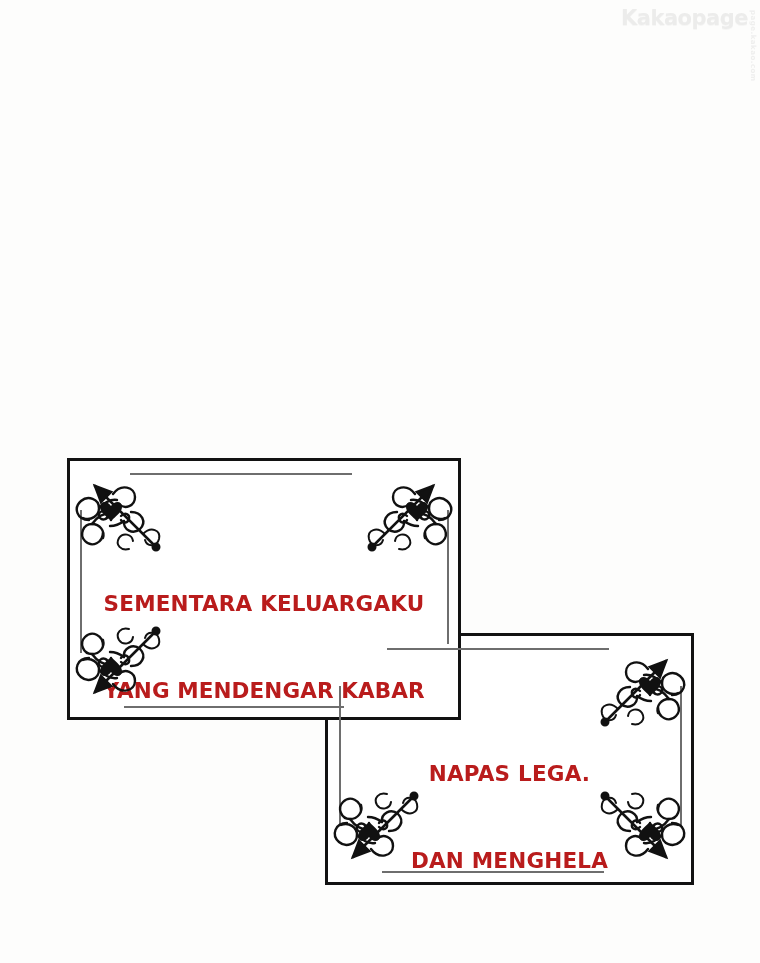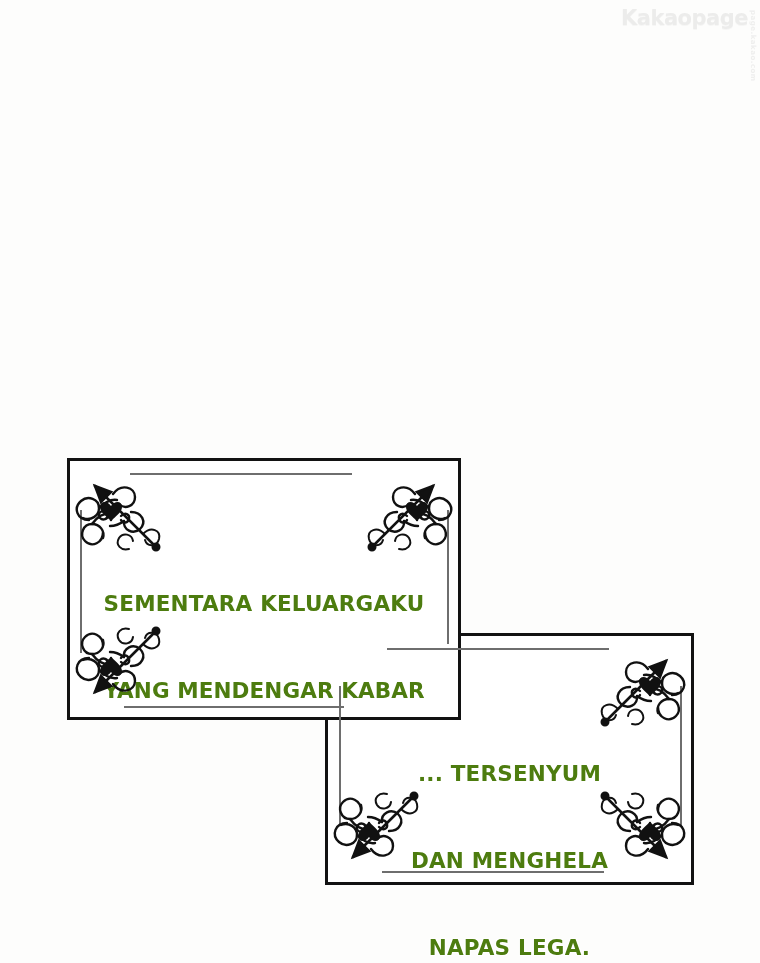--- a/index.html
+++ b/index.html
@@ -87,21 +87,21 @@
   
   #p2-accent-top    { left: 387px; top: 648px;  width: 222px; }
   #p2-accent-left   { left: 339px; top: 686px;  height: 140px; }
   #p2-accent-right  { left: 680px; top: 686px;  height: 140px; }
   #p2-accent-bottom { left: 382px; top: 871px;  width: 222px; }
 
   
   .bubble-text {
     position: absolute;
     z-index: 6;
-    color: #4d7c0f;
+    color: #b91c1c;
     font-family: "DejaVu Sans", sans-serif;
     font-weight: 700;
     font-size: 21.5px;
     line-height: 29px;
     letter-spacing: 0.2px;
     text-align: center;
     white-space: pre;
     text-shadow:
        1px 0 0 #ffffff, -1px 0 0 #ffffff,
        0 1px 0 #ffffff, 0 -1px 0 #ffffff,
@@ -155,23 +155,22 @@
 </div>
 
 <div class="panel" id="panel-2"></div>
 
 <div class="accent h" id="p2-accent-top"></div>
 <div class="accent v" id="p2-accent-left"></div>
 <div class="accent v" id="p2-accent-right"></div>
 <div class="accent h" id="p2-accent-bottom"></div>
 
 <div class="bubble-text" id="text-2">
-  <span class="ln">... TERSENYUM</span>
+  <span class="ln">NAPAS LEGA.</span>
   <span class="ln">DAN MENGHELA</span>
-  <span class="ln">NAPAS LEGA.</span>
 </div>
 
 <svg width="0" height="0" style="position:absolute" aria-hidden="true">
   <defs>
     <symbol id="flourish" viewBox="0 0 104 104">
       <g fill="none" stroke="#111111" stroke-width="2.4" stroke-linecap="round">
 
         <path d="M30 70 C18 70 14 58 22 51 C29 45 40 49 40 58 C40 66 32 71 24 68"></path>
         <path d="M44 82 C44 93 33 98 26 91 C20 85 24 74 33 74 C41 74 46 81 44 88"></path>
         <path d="M54 44 C62 33 76 37 76 47 C76 56 66 60 60 54"></path>

